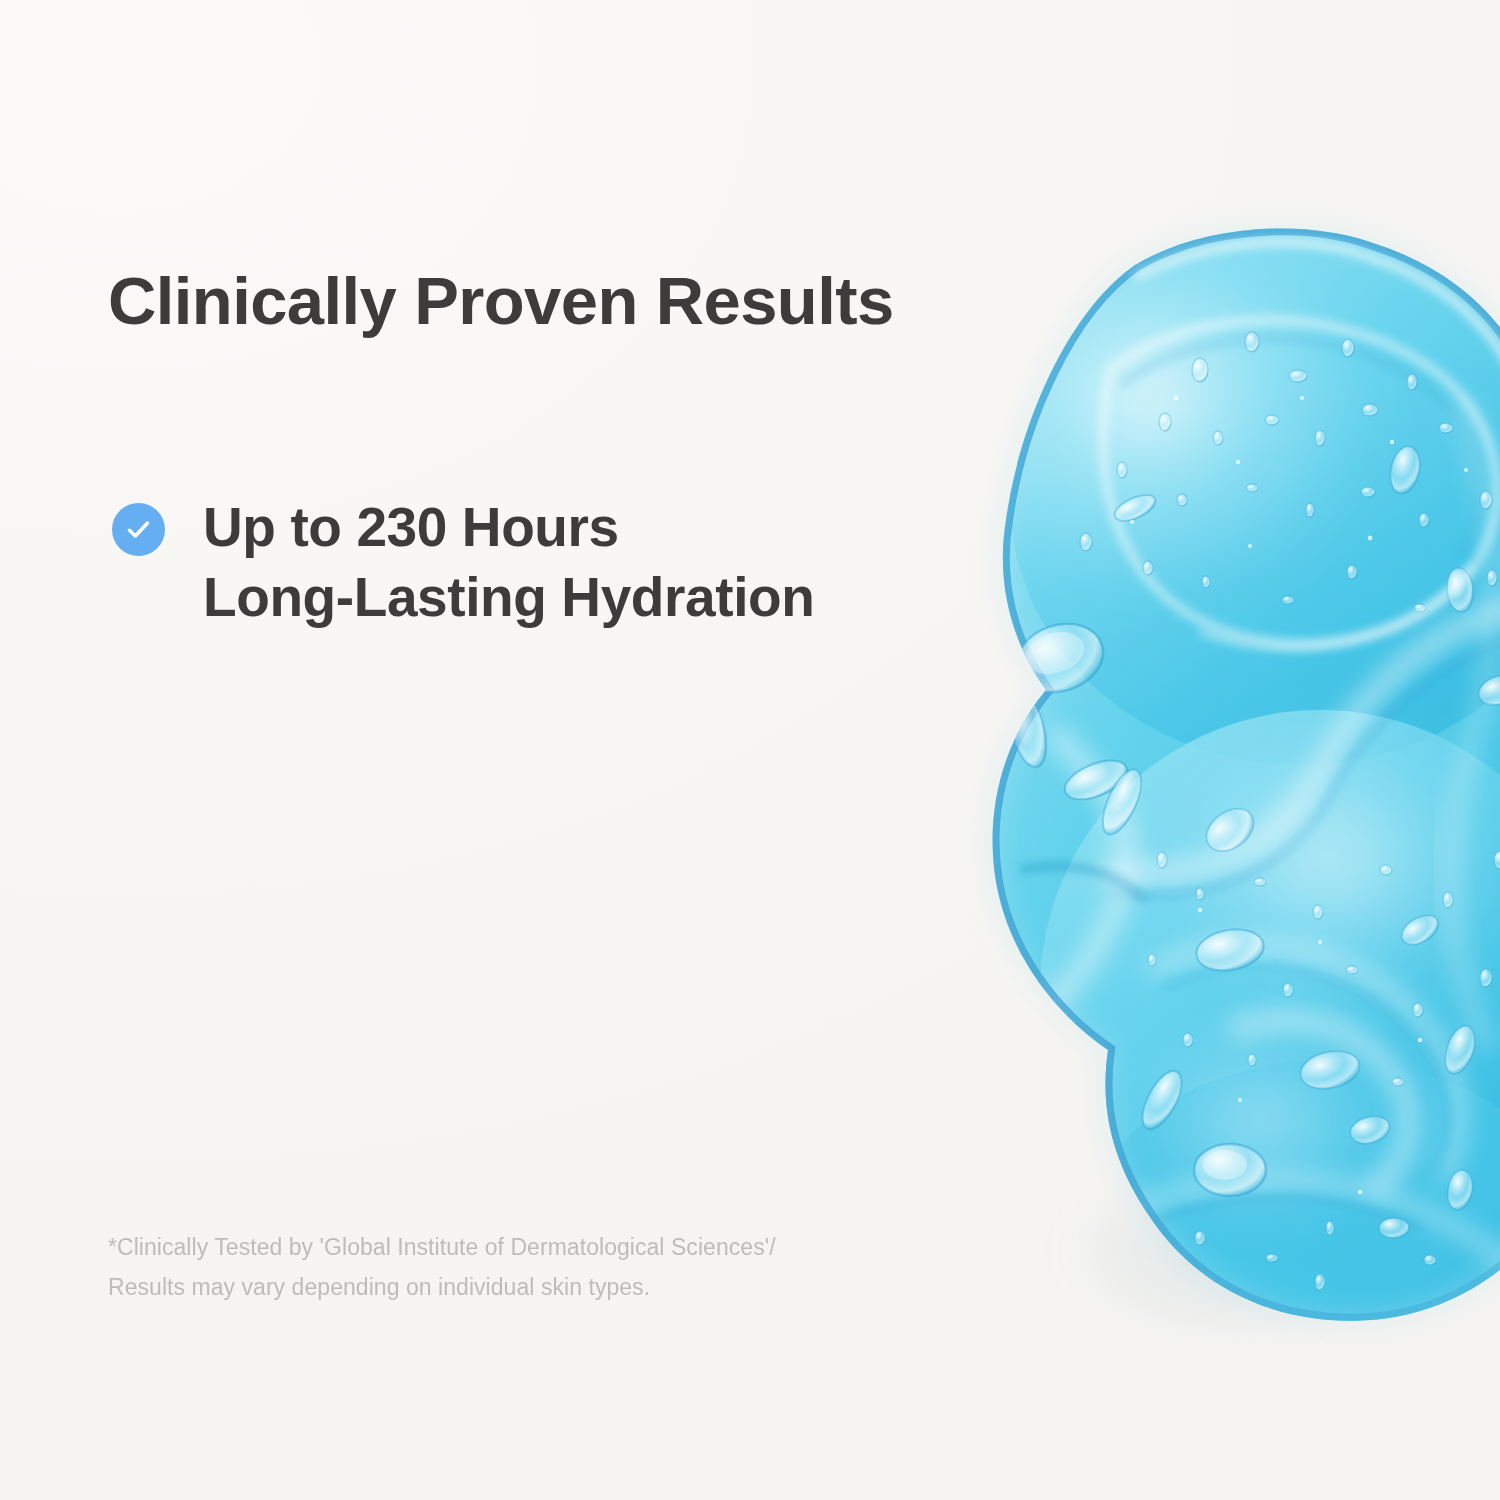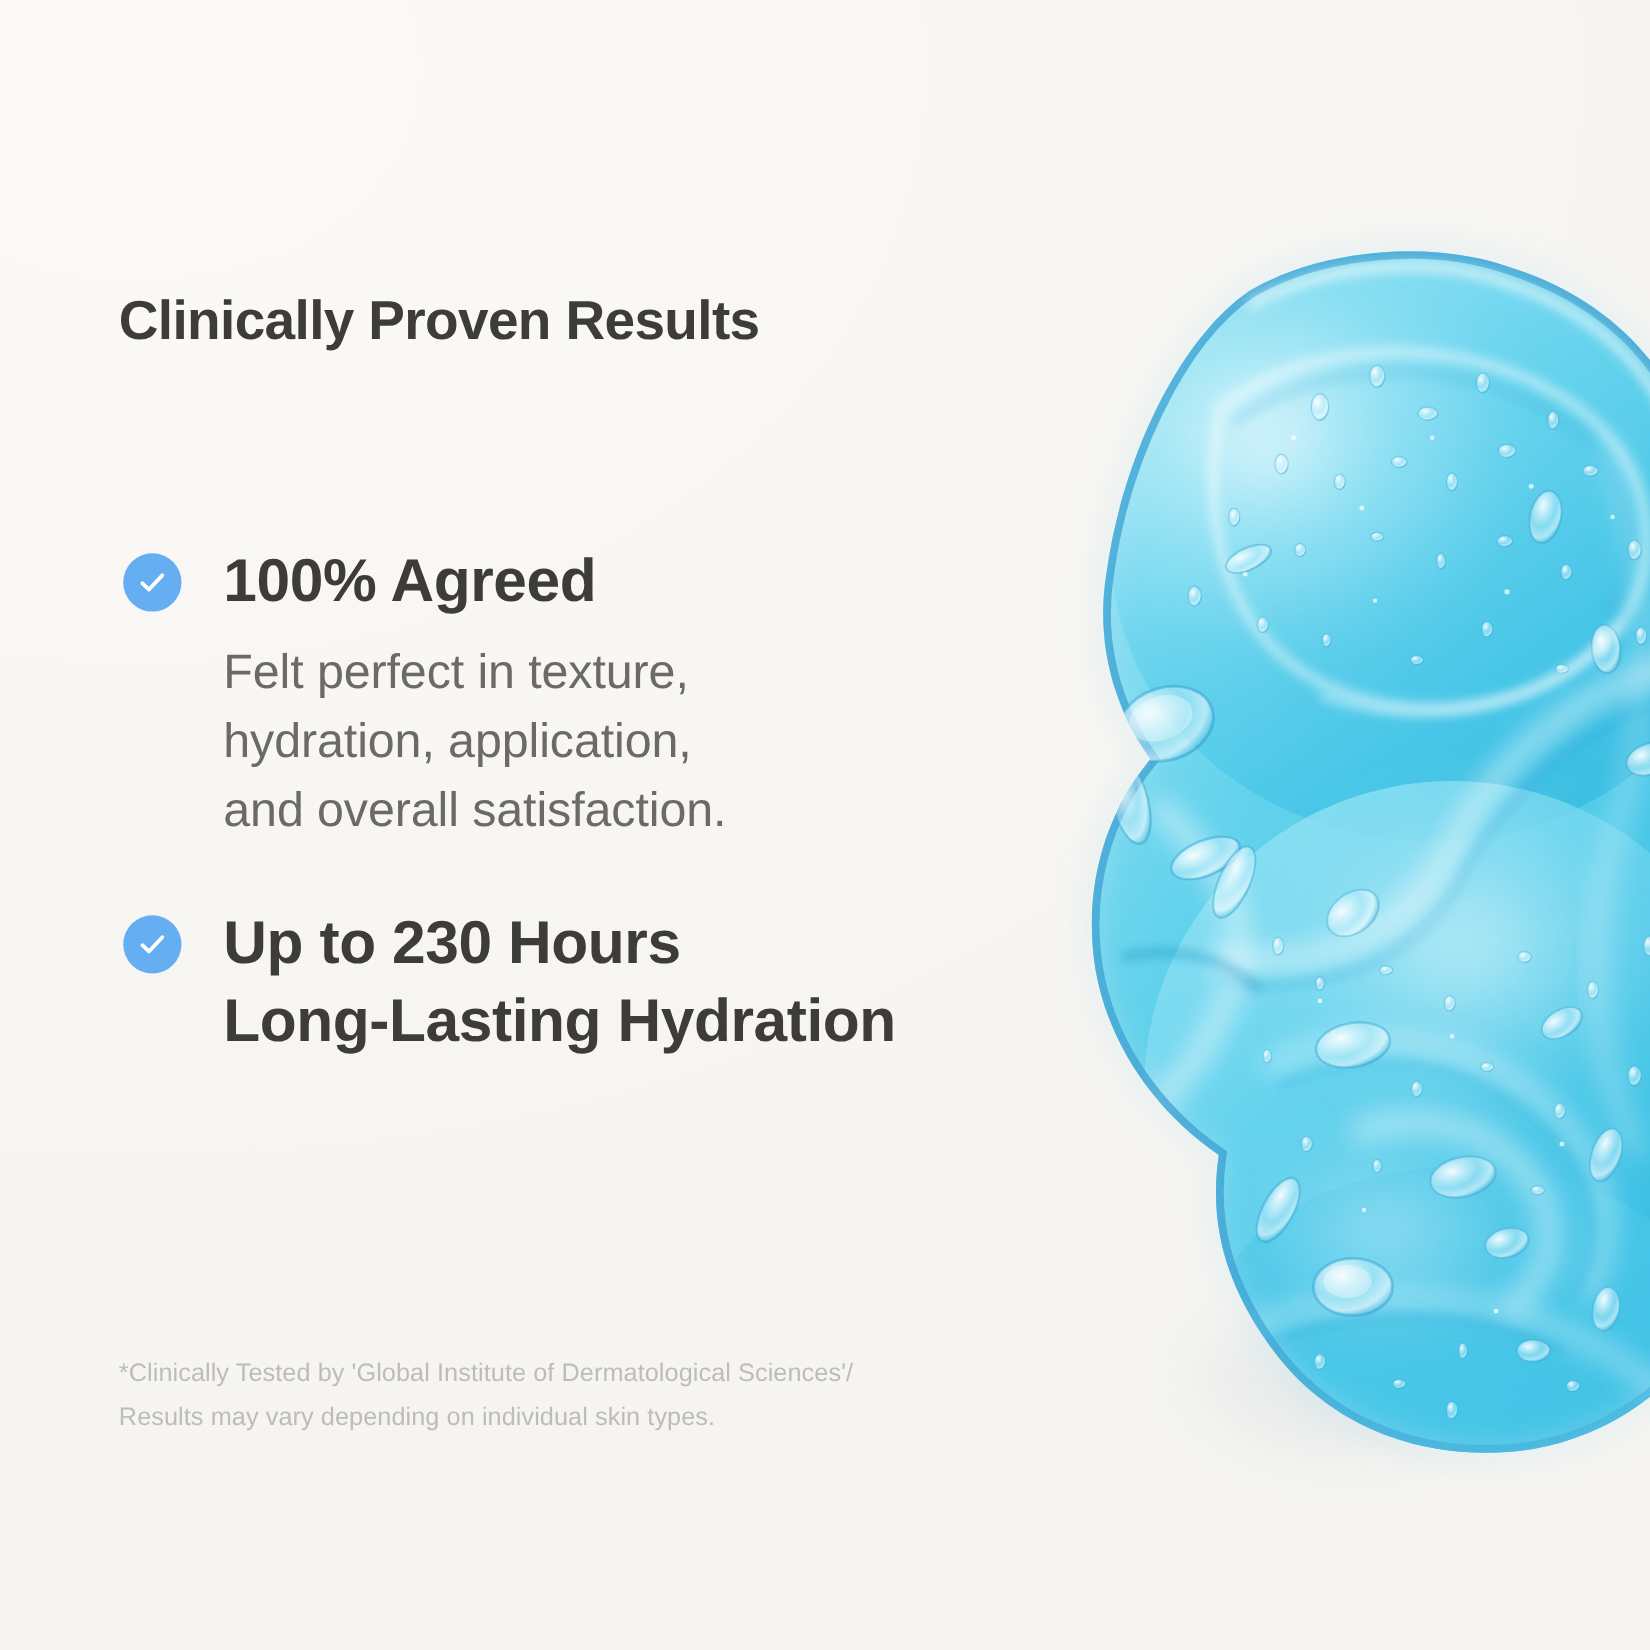--- a/index.html
+++ b/index.html
@@ -54,21 +54,21 @@
     left: 108px;
     top: 0;
     width: 880px;
     height: 100%;
   }
 
   .page-title {
     position: absolute;
     top: 262px;
     left: 0;
-    font-size: 50px;
+    font-size: 67px;
     font-weight: bold;
     letter-spacing: -0.6px;
     color: #3d3c3b;
     white-space: nowrap;
   }
 
   .benefit-list {
     position: absolute;
     top: 492px;
     left: 0;
@@ -371,31 +371,20 @@
              C 120,250 170,140 235,95 Z" fill="none" stroke="#bfe4ef" stroke-opacity="0.55" stroke-width="10" filter="url(#blurM)"></path>
   </svg>
 </div>
 
 <div class="content">
 
   <h1 class="page-title">Clinically Proven Results</h1>
 
   <div class="benefit-list">
 
-    <div class="benefit">
-      <span class="check-badge">
-        <svg viewBox="0 0 24 24" aria-hidden="true">
-          <path d="M5 12.6 L9.6 17 L19 7" fill="none" stroke="#ffffff" stroke-width="2.7" stroke-linecap="round" stroke-linejoin="round"></path>
-        </svg>
-      </span>
-      <div class="benefit-title">100% Agreed</div>
-      <div class="benefit-desc">Felt perfect in texture,
-hydration, application,
-and overall satisfaction.</div>
-    </div>
 
     <div class="benefit">
       <span class="check-badge">
         <svg viewBox="0 0 24 24" aria-hidden="true">
           <path d="M5 12.6 L9.6 17 L19 7" fill="none" stroke="#ffffff" stroke-width="2.7" stroke-linecap="round" stroke-linejoin="round"></path>
         </svg>
       </span>
       <div class="benefit-title">Up to 230 Hours
 Long-Lasting Hydration</div>
     </div>

